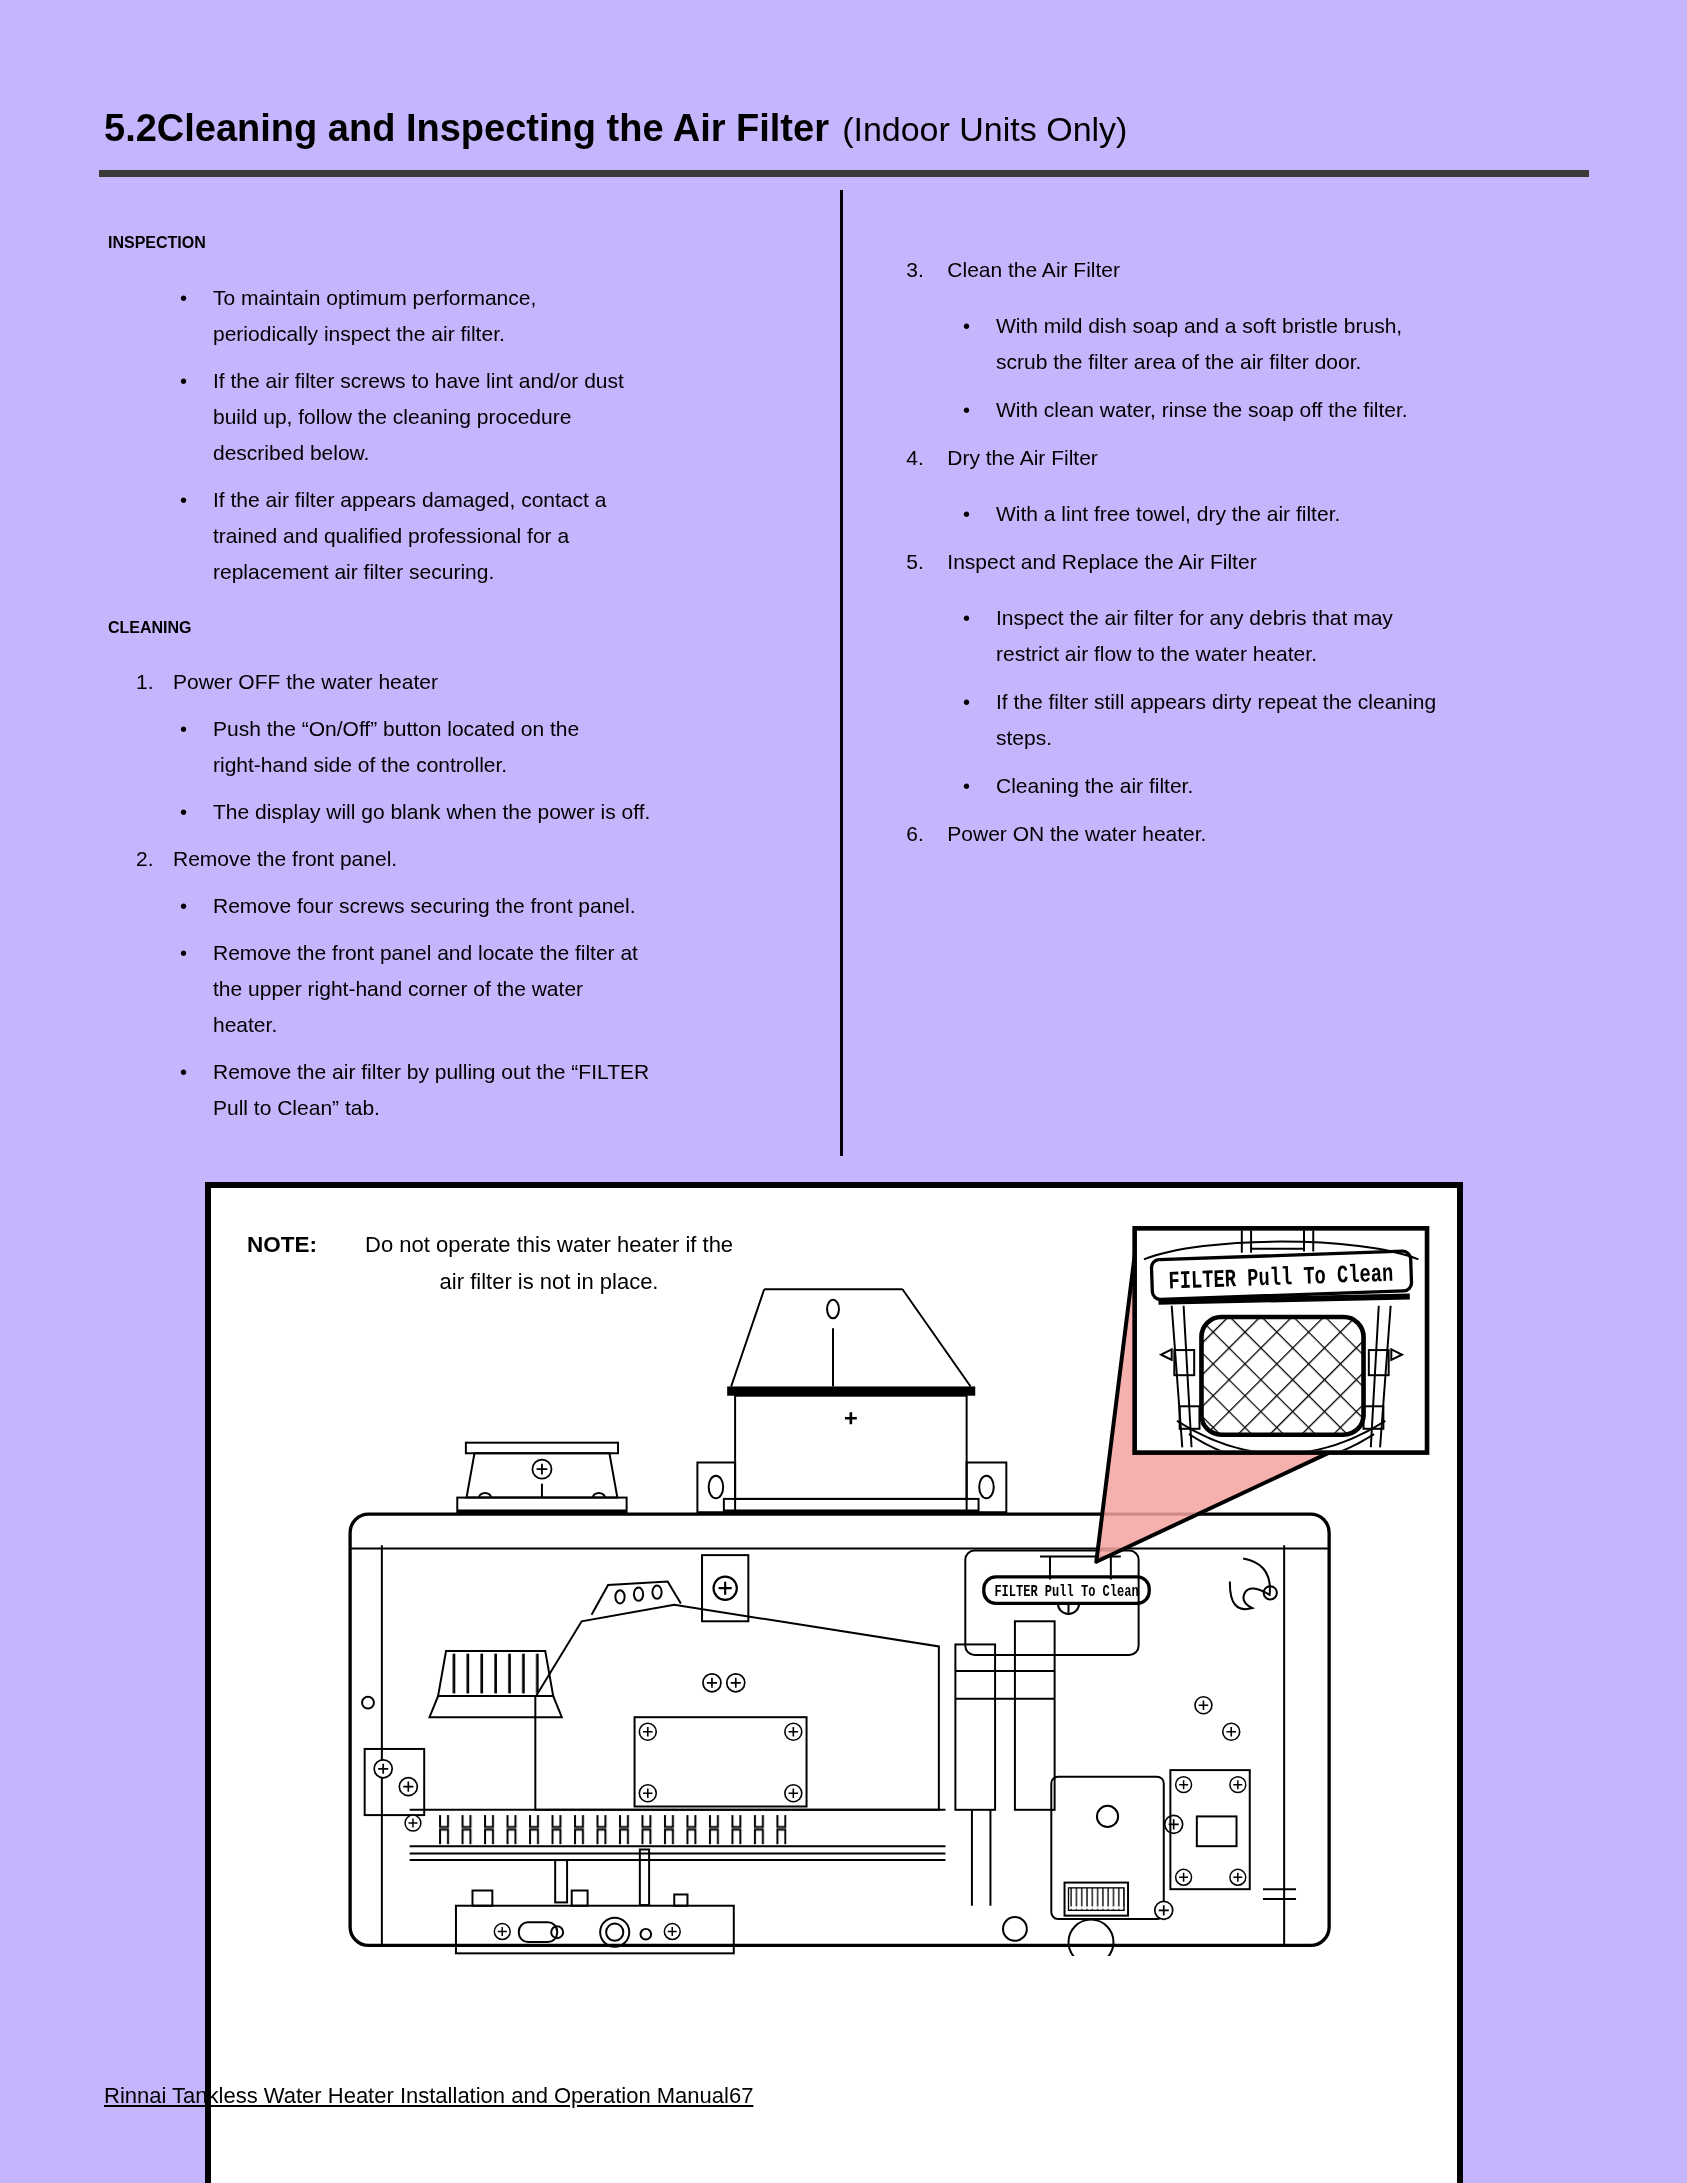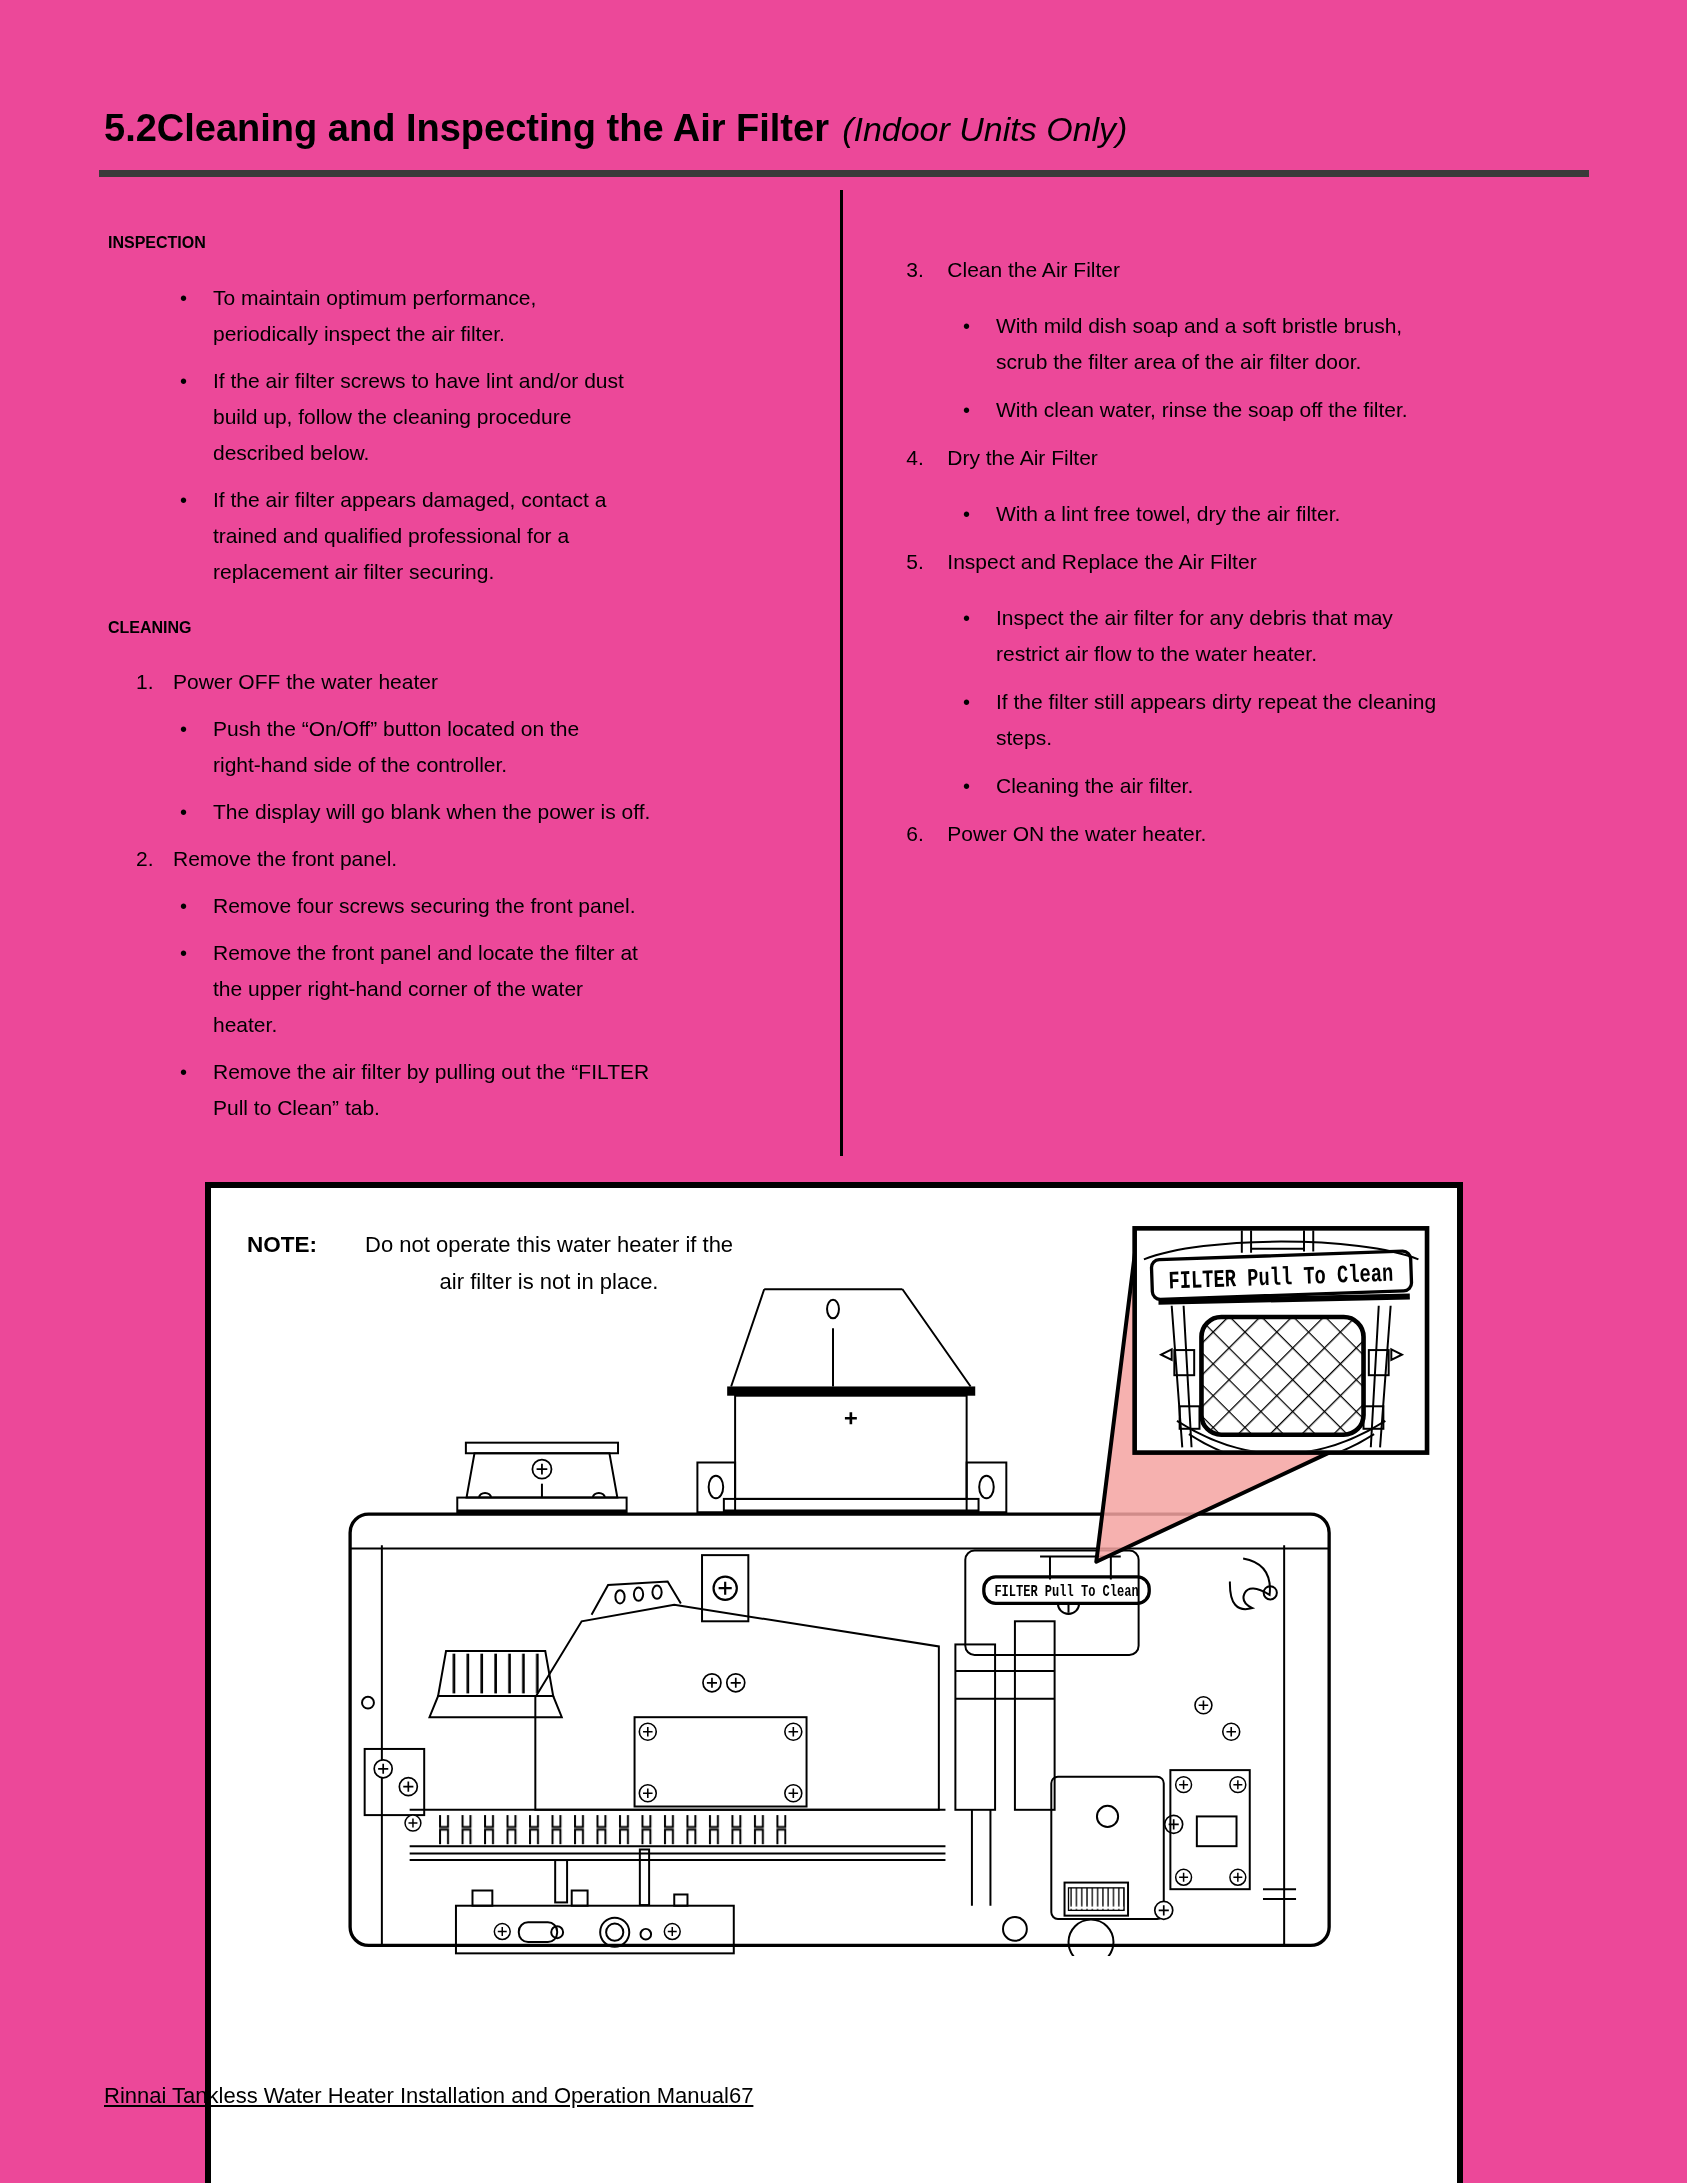--- a/index.html
+++ b/index.html
@@ -1,20 +1,20 @@
 <!DOCTYPE html>
 <html style="font-size:10.6px"><head>
 <meta charset="utf-8">
 <style>
   html,body{margin:0;padding:0;background:#888;}
-  .page{position:relative;width:1687px;height:2183px;background:#ec4899;font-family:"Liberation Sans",sans-serif;color:#000;overflow:hidden;}
+  .page{position:relative;width:1687px;height:2183px;background:#c4b5fd;font-family:"Liberation Sans",sans-serif;color:#000;overflow:hidden;}
   .title{position:absolute;left:104px;top:107px;display:flex;align-items:baseline;white-space:nowrap;}
   .title .num{font-size:38px;font-weight:bold;}
   .title .main{font-size:38px;font-weight:bold;}
-  .title .qual{font-size:34px;font-style:italic;margin-left:13.2px;}
+  .title .qual{font-size:34px;margin-left:13.2px;}
   .rule{position:absolute;left:99px;top:170px;width:1490px;height:7.3px;background:#3a3a3a;}
   .divider{position:absolute;left:840px;top:190px;width:2.6px;height:966px;background:#000;}
   .col{position:absolute;font-size:21px;line-height:36px;}
   .col-left{left:104px;top:225px;width:701px;}
   .col-right{left:905px;top:243px;width:724px;}
   .sec-heading{font-size:16px;font-weight:bold;line-height:36px;margin:0 0 18.5px 4px;}
   .sec-heading.later{margin-top:20px;}
   .step{display:flex;margin:9.3px 0 10.6px 0;padding-left:32px;}
   .col-right .step{padding-left:1.3px;margin-bottom:20px;}
   .step .num{flex:0 0 37px;}

